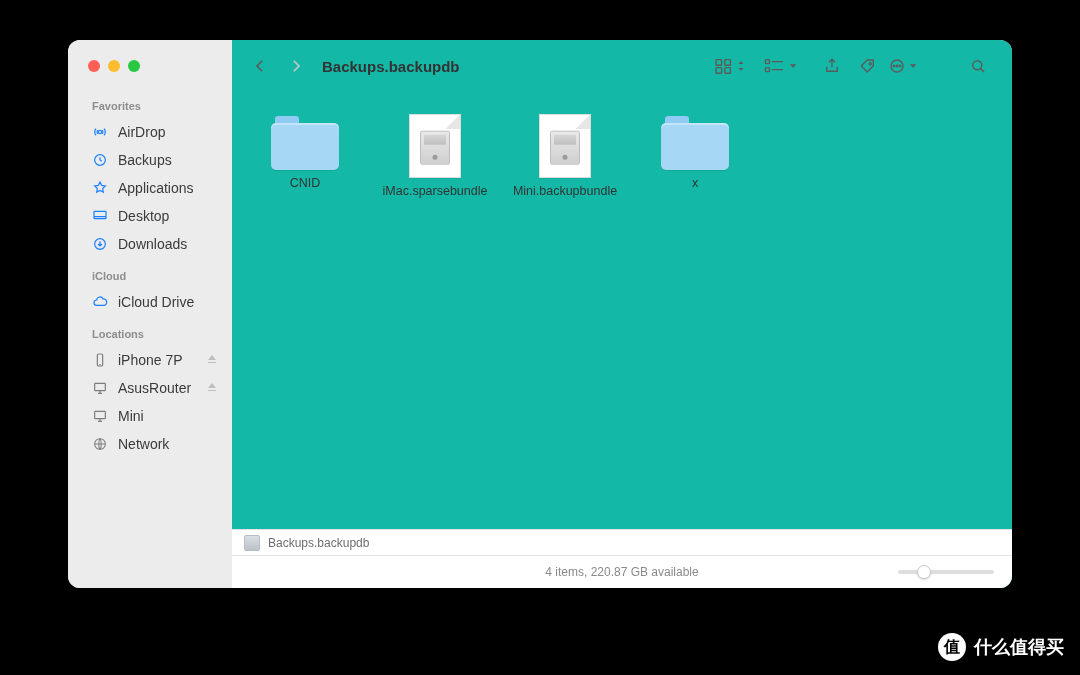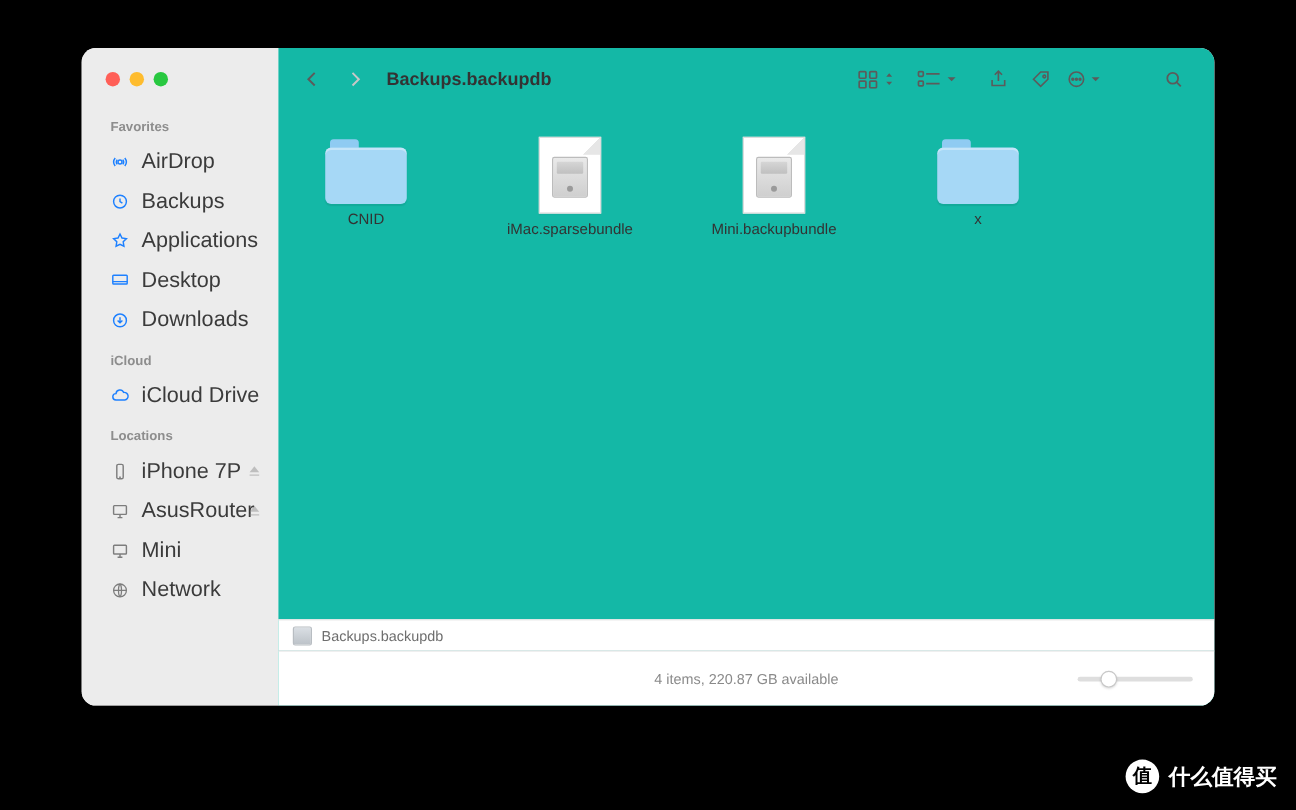--- a/index.html
+++ b/index.html
@@ -22,21 +22,21 @@
   background: #ececec;
   display: flex; flex-direction: column;
   padding-top: 20px;
 }
 .traffic { display: flex; gap: 8px; padding-left: 20px; margin-bottom: 22px; }
 .dot { width: 12px; height: 12px; border-radius: 50%; }
 .dot.red { background:#ff5f57; } .dot.yel { background:#febc2e; } .dot.grn { background:#28c840; }
 
 .sb-section { padding: 0 0 6px 0; }
 .sb-head { font-size: 11px; color:#8d8d8d; font-weight:600; padding: 6px 20px 6px 24px; }
-.sb-item { display:flex; align-items:center; gap:10px; padding: 6px 12px 6px 24px; font-size:18px; color:#3b3b3b; cursor:default; position:relative; }
+.sb-item { display:flex; align-items:center; gap:10px; padding: 6px 12px 6px 24px; font-size:14px; color:#3b3b3b; cursor:default; position:relative; }
 .sb-item .ic { width:16px; height:16px; flex:0 0 16px; display:flex; align-items:center; justify-content:center; }
 .sb-item .ic svg { width:16px; height:16px; }
 .sb-item .ej { position:absolute; right:14px; top:50%; transform:translateY(-50%); opacity:.45; }
 .blue { stroke:#1d80ff; color:#1d80ff; }
 .grey { stroke:#7d7d7d; color:#7d7d7d; }
 
 
 .main { flex:1; display:flex; flex-direction:column; background:#14b8a6; }
 
 .toolbar {
@@ -46,38 +46,38 @@
   gap: 4px;
 }
 .tb-btn { width:32px; height:28px; display:flex; align-items:center; justify-content:center; color:#5b5b5b; border-radius:6px; }
 .tb-btn.dis { color:#c7c7c7; }
 .tb-btn svg { width:18px; height:18px; }
 .title { font-size:15px; font-weight:600; color:#333; margin-left:6px; }
 .spacer { flex:1; }
 .tb-group { display:flex; align-items:center; gap:2px; margin-right:14px; color:#5b5b5b; }
 .chev-sm { width:10px; height:14px; }
 
-.content { flex:1; padding: 22px 8px 0 8px; display:flex; align-content:flex-start; flex-wrap:wrap;gap:40px; }
+.content { flex:1; padding: 22px 8px 0 8px; display:flex; align-content:flex-start; flex-wrap:wrap; }
 .item { width:130px; display:flex; flex-direction:column; align-items:center; gap:6px; font-size:12.5px; color:#333; text-align:center; line-height:1.25; }
 .item .lbl { max-width:120px; word-break:break-word; }
 
 .folder-ic { width:68px; height:56px; position:relative; }
 .folder-ic .tab { position:absolute; top:2px; left:4px; width:24px; height:10px; background:#8fcbf2; border-radius:3px 3px 0 0; }
 .folder-ic .body { position:absolute; top:9px; left:0; width:68px; height:47px; background:#a6d8f6; border-radius:5px; box-shadow: inset 0 2px 0 rgba(255,255,255,.35), 0 1px 1px rgba(0,0,0,.08); }
 
 .file-ic { width:52px; height:64px; background:#fff; border:1px solid #dcdcdc; position:relative; box-shadow:0 1px 1px rgba(0,0,0,.05); }
 .file-ic .corner { position:absolute; top:0; right:0; width:14px; height:14px; background:linear-gradient(135deg, transparent 49%, #e6e6e6 50%); }
 .file-ic .disk { position:absolute; left:50%; top:50%; transform:translate(-50%,-45%); width:30px; height:34px; background:linear-gradient(#e9e9e9,#cfcfcf); border:1px solid #bcbcbc; border-radius:2px; }
 .file-ic .disk::before { content:""; position:absolute; top:3px; left:3px; right:3px; height:10px; background:linear-gradient(#d6d6d6,#c0c0c0); border-radius:1px; }
 .file-ic .disk::after { content:""; position:absolute; bottom:4px; left:50%; transform:translateX(-50%); width:5px; height:5px; border-radius:50%; background:#9a9a9a; }
 
 .pathbar { height:26px; border-top:1px solid #e4e4e4; background:#fff; display:flex; align-items:center; padding:0 12px; gap:8px; font-size:12px; color:#6e6e6e; }
 .pathbar .dic { width:16px; height:16px; background:linear-gradient(#dadfe4,#bcc2c8); border:1px solid #b8bdc2; border-radius:2px; }
 
-.status { height:46px; border-top:1px solid #e4e4e4; display:flex; align-items:center; justify-content:center; font-size:12px; color:#8a8a8a; background:#fff; position:relative; }
+.status { height:33px; border-top:1px solid #e4e4e4; display:flex; align-items:center; justify-content:center; font-size:12px; color:#8a8a8a; background:#fff; position:relative; }
 .slider { position:absolute; right:18px; top:50%; transform:translateY(-50%); width:96px; height:4px; background:#dedede; border-radius:2px; }
 .slider .knob { position:absolute; left:26px; top:50%; transform:translate(-50%,-50%); width:14px; height:14px; border-radius:50%; background:#fff; border:1px solid #c8c8c8; box-shadow:0 1px 2px rgba(0,0,0,.15); }
 
 
 .wm { position:absolute; right:16px; bottom:14px; display:flex; align-items:center; gap:8px; color:#fff; font-size:18px; font-weight:600; }
 .wm .c { width:28px; height:28px; border-radius:50%; background:#fff; color:#000; display:flex; align-items:center; justify-content:center; font-size:16px; font-weight:700; }
 </style>
 </head>
 <body>
 

